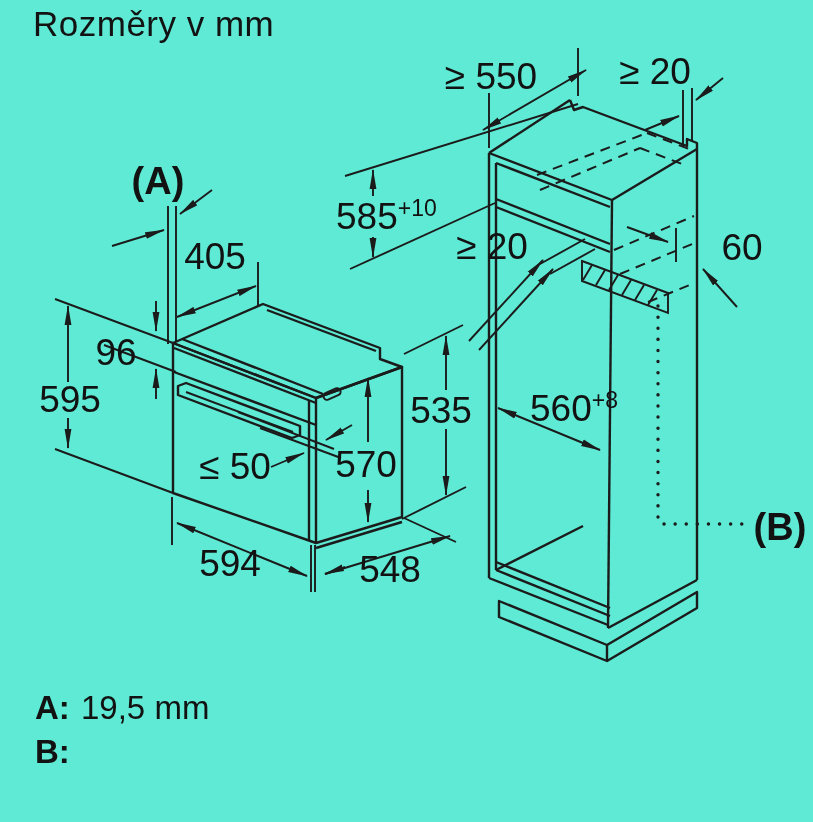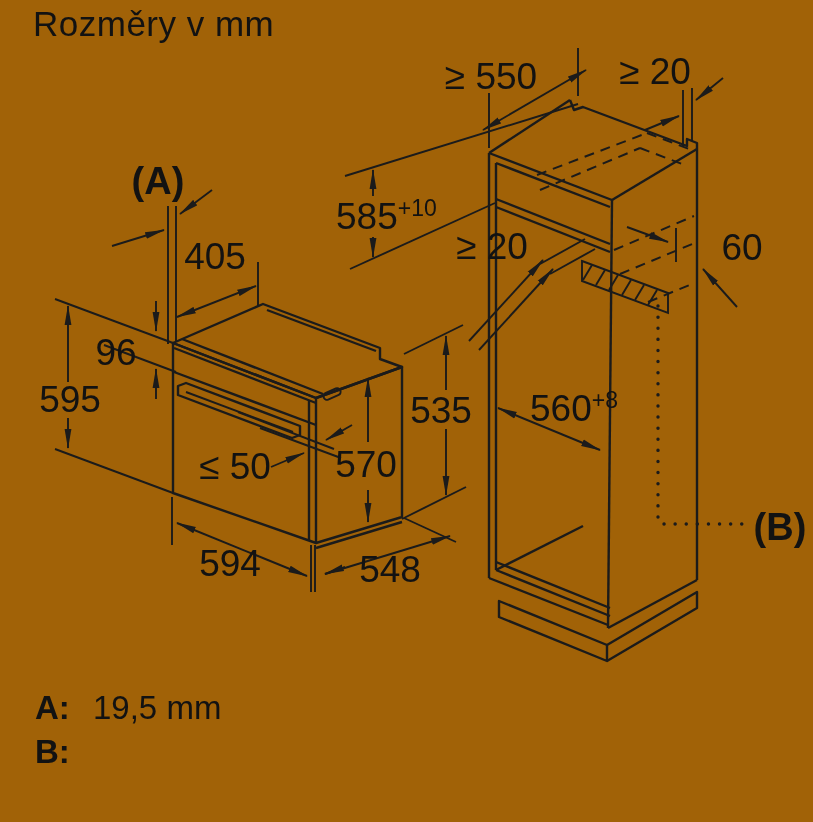--- a/index.html
+++ b/index.html
@@ -1,30 +1,30 @@
 <!DOCTYPE html>
 <html><head>
 <meta charset="utf-8">
 <style>
   html,body{margin:0;padding:0;background:#ffffff;}
   body{width:813px;height:822px;position:relative;font-family:"Liberation Sans",sans-serif;color:#161616;overflow:hidden;}
-  .stage{position:absolute;inset:0;background:#a16207;}
+  .stage{position:absolute;inset:0;background:#5eead4;}
   .page-title{position:absolute;left:33px;top:4px;font-size:35px;letter-spacing:.5px;color:#121212;}
   svg.drawing{position:absolute;left:0;top:0;}
   svg .s{stroke:#1b1b1b;stroke-width:2.4;fill:none;stroke-linejoin:round;}
   svg .d{stroke:#1b1b1b;stroke-width:1.9;fill:none;}
   svg .dash{stroke:#1b1b1b;stroke-width:2;fill:none;stroke-dasharray:10 7;}
   svg .dots{stroke:#1b1b1b;stroke-width:3.4;fill:none;stroke-dasharray:0.1 11;stroke-linecap:round;}
   svg text{fill:#121212;font-family:"Liberation Sans",sans-serif;font-size:37px;}
   svg text.big{font-weight:bold;font-size:38px;}
   svg tspan.tol{font-size:23px;}
   .legend{position:absolute;left:35px;top:686px;width:760px;font-size:33px;line-height:44px;color:#121212;}
   .legend-row{display:flex;align-items:flex-start;}
   .legend-key{font-weight:bold;flex:0 0 46px;}
-  .legend-val{white-space:pre-line;margin-left:12px;}
+  .legend-val{white-space:pre-line;}
 </style>
 </head>
 <body>
 
 <div class="stage">
 
   <div class="page-title">Rozměry v mm</div>
 
   <svg class="drawing" width="813" height="690" viewBox="0 0 813 690" xmlns="http://www.w3.org/2000/svg">
     <defs>

